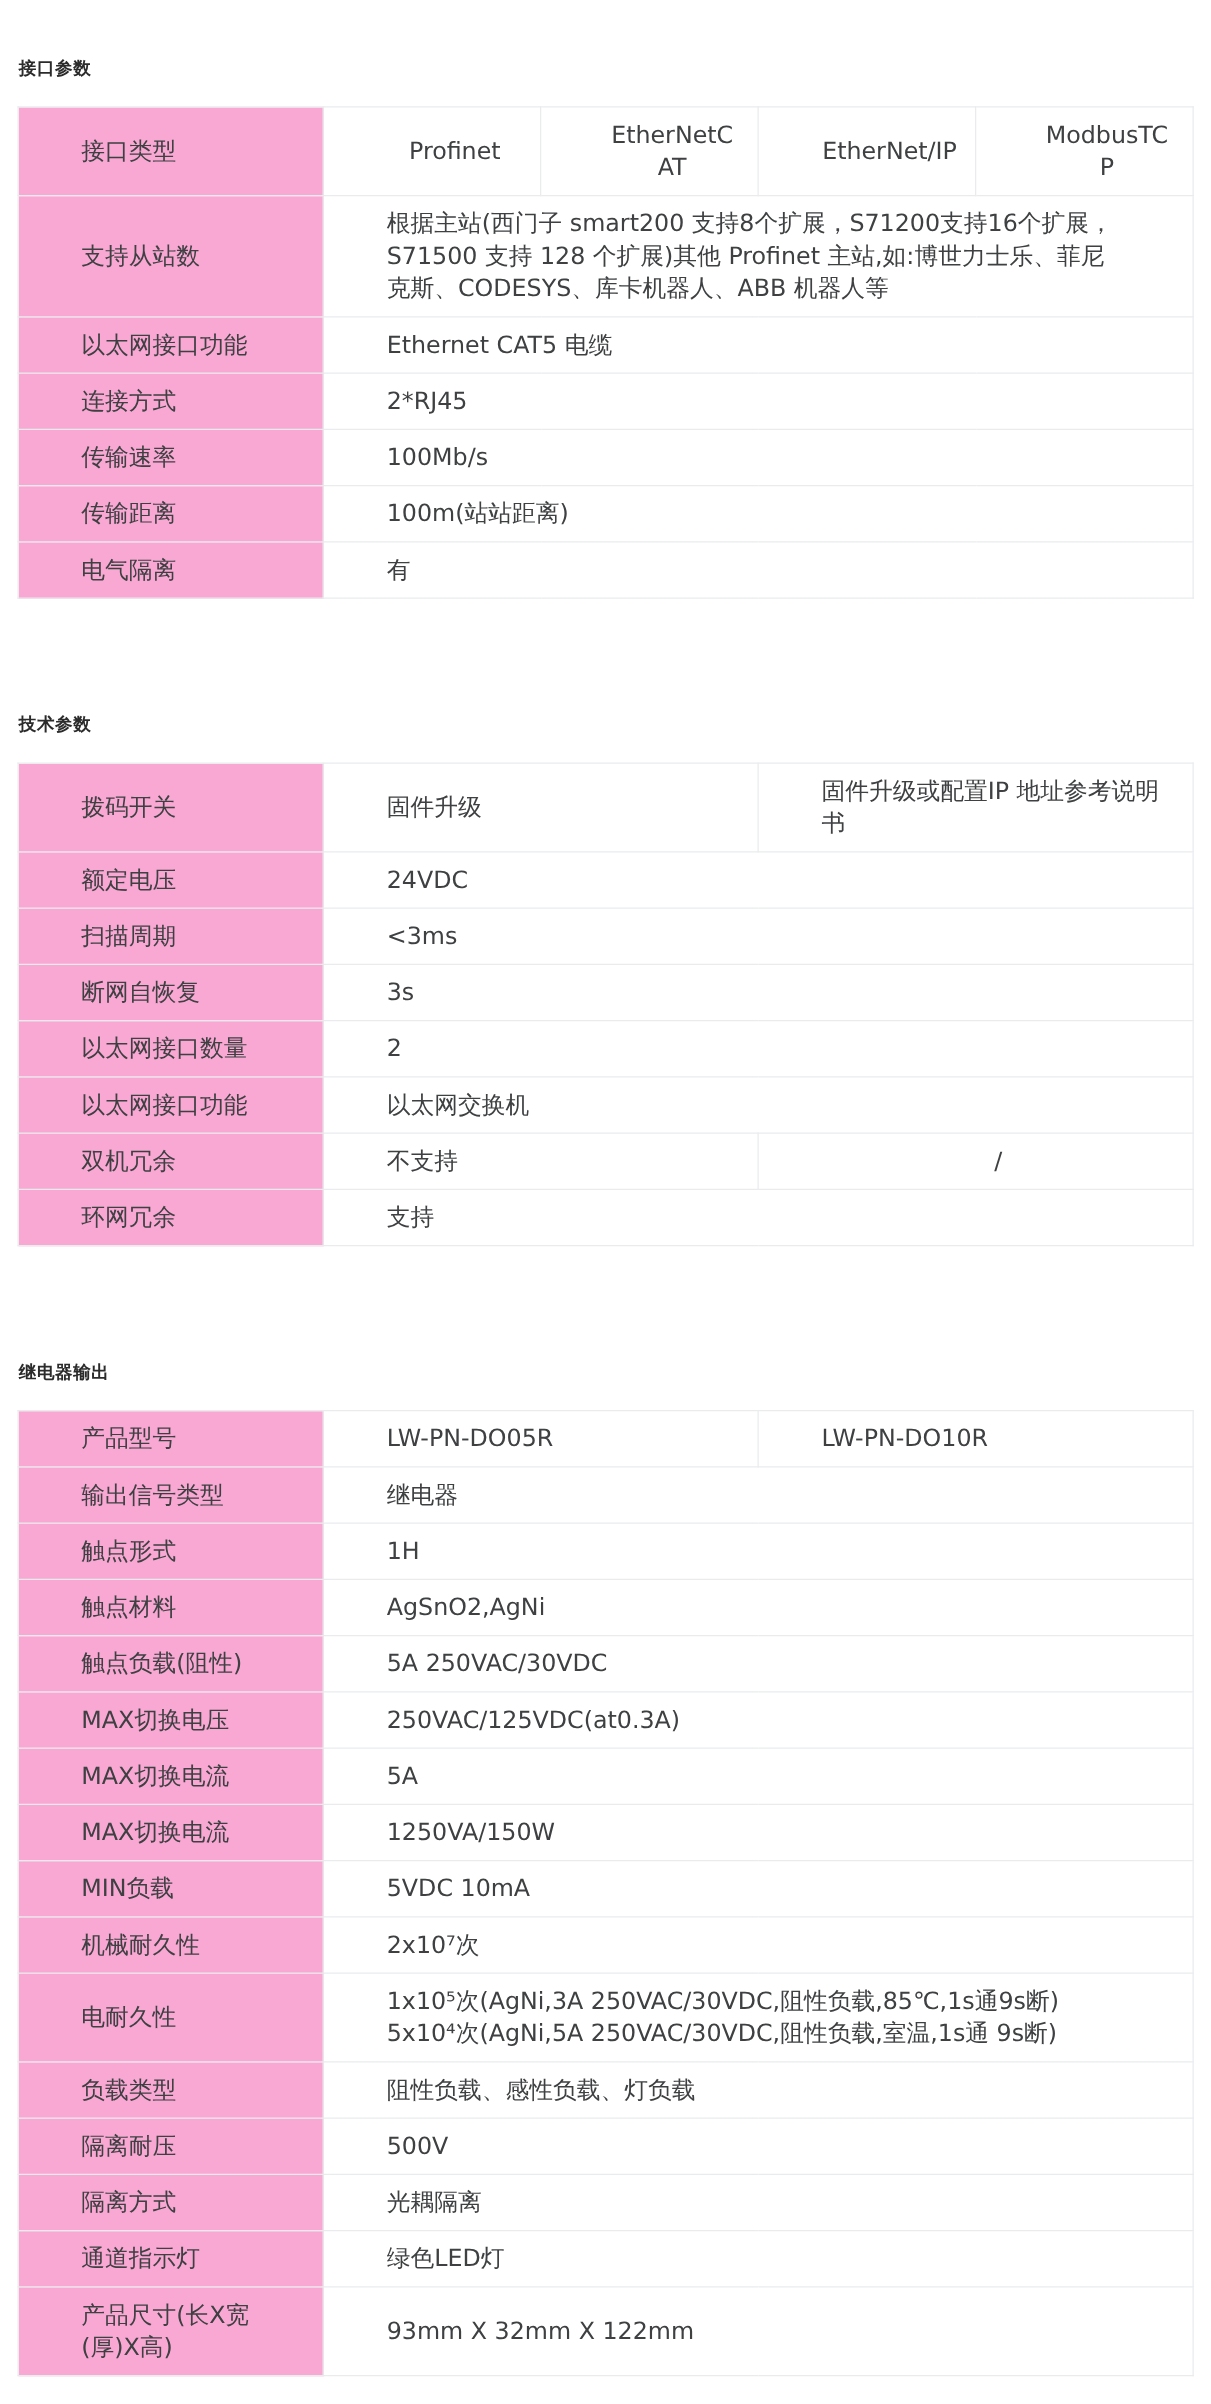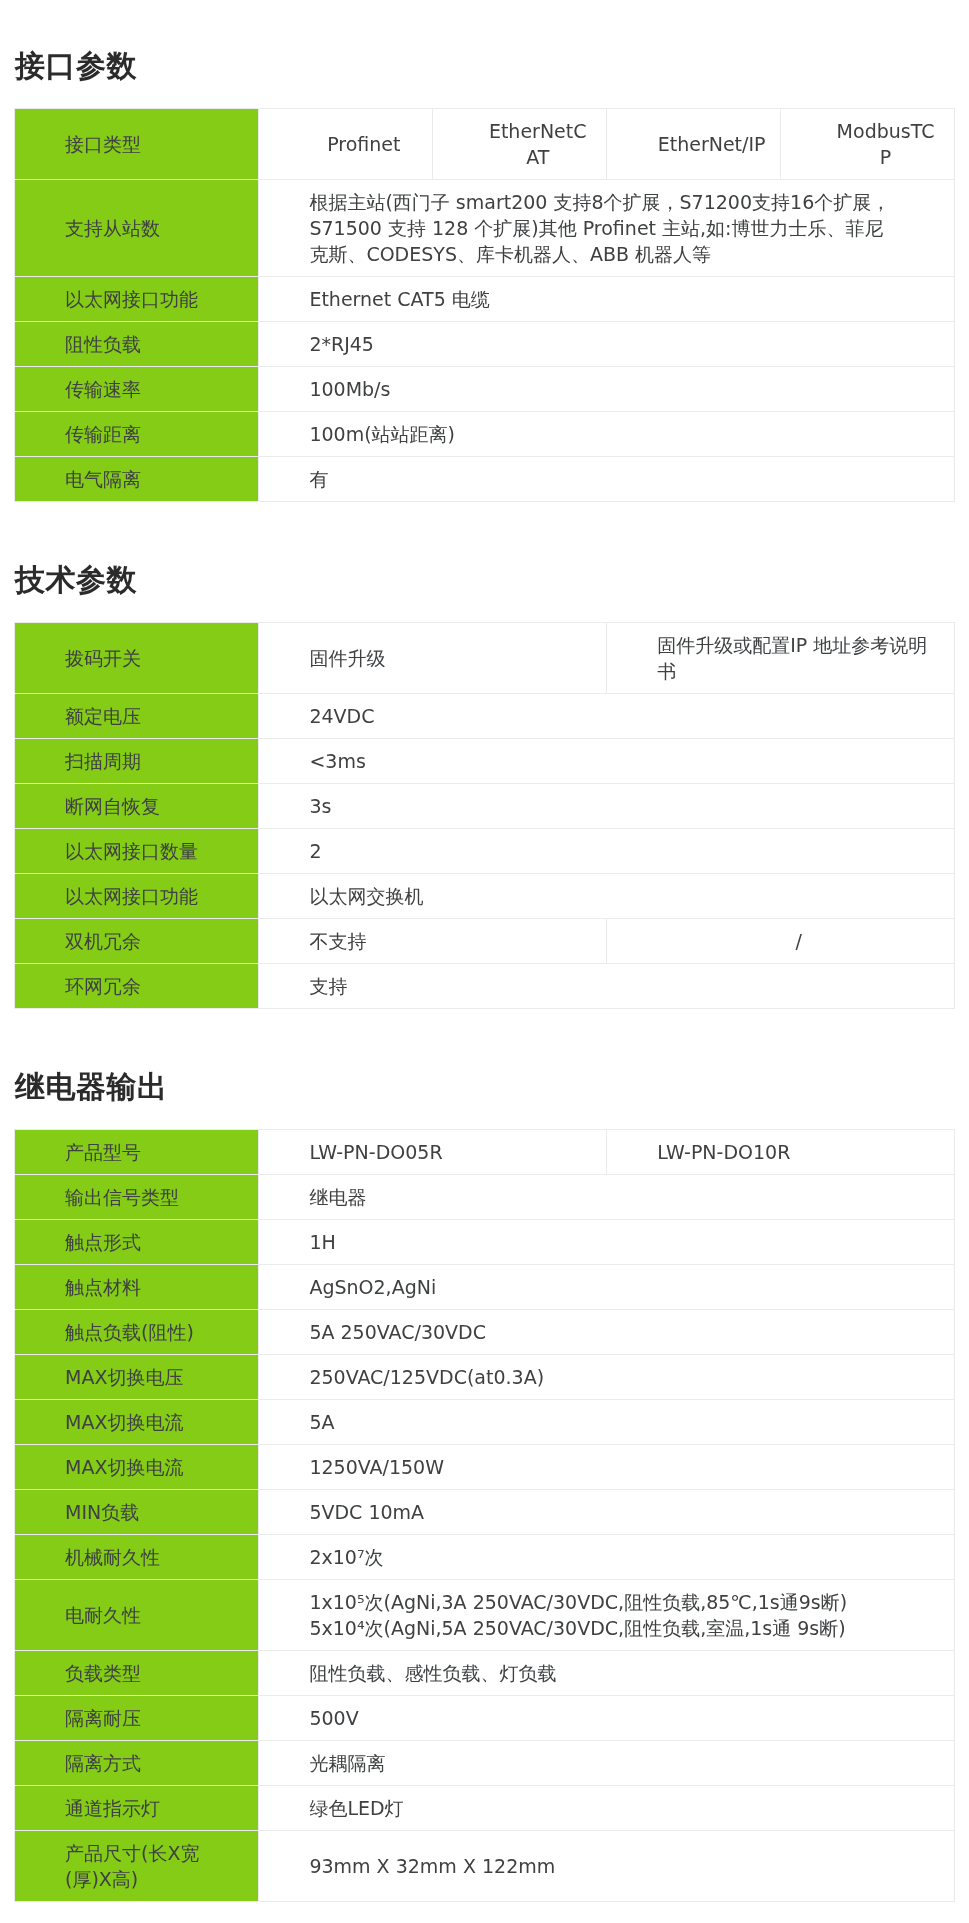--- a/index.html
+++ b/index.html
@@ -12,24 +12,24 @@
     min-height: 1923px;
     font-family: "DejaVu Sans", "Liberation Sans", sans-serif;
     color: #3e4042;
     box-sizing: border-box;
   }
   .page {
     padding: 46px 14px 40px 14px;
     box-sizing: border-box;
   }
   .section + .section {
-    margin-top: 58px;
+    margin-top: 92px;
   }
   .section-title {
-    font-size: 30px;
+    font-size: 14px;
     font-weight: 700;
     color: #2b2b2b;
     margin: 0 0 21px 1px;
     letter-spacing: 0.5px;
     font-family: "DejaVu Sans", "Liberation Sans", sans-serif;
   }
   table.spec-table {
     width: 100%;
     border-collapse: collapse;
     table-layout: fixed;
@@ -38,21 +38,21 @@
   }
   table.spec-table td {
     border: 1px solid #e9ebed;
     font-size: 19px;
     line-height: 26px;
     padding: 9px 14px 9px 50px;
     vertical-align: middle;
     word-wrap: break-word;
   }
   td.label-cell {
-    background: #84cc16;
+    background: #f9a8d4;
     padding: 9px 10px 9px 28px;
     color: #3e4042;
   }
   td.value-cell {
     background: #ffffff;
   }
   td.align-center {
     text-align: center;
     padding-left: 14px;
   }
@@ -87,21 +87,21 @@
             </tr>
             <tr>
               <td class="label-cell">支持从站数</td>
               <td class="value-cell" colspan="4">根据主站(西门子 smart200 支持8个扩展，S71200支持16个扩展，<br>S71500 支持 128 个扩展)其他 Profinet 主站,如:博世力士乐、菲尼<br>克斯、CODESYS、库卡机器人、ABB 机器人等</td>
             </tr>
             <tr>
               <td class="label-cell">以太网接口功能</td>
               <td class="value-cell" colspan="4">Ethernet CAT5 电缆</td>
             </tr>
             <tr>
-              <td class="label-cell">阻性负载</td>
+              <td class="label-cell">连接方式</td>
               <td class="value-cell" colspan="4">2*RJ45</td>
             </tr>
             <tr>
               <td class="label-cell">传输速率</td>
               <td class="value-cell" colspan="4">100Mb/s</td>
             </tr>
             <tr>
               <td class="label-cell">传输距离</td>
               <td class="value-cell" colspan="4">100m(站站距离)</td>
             </tr>

